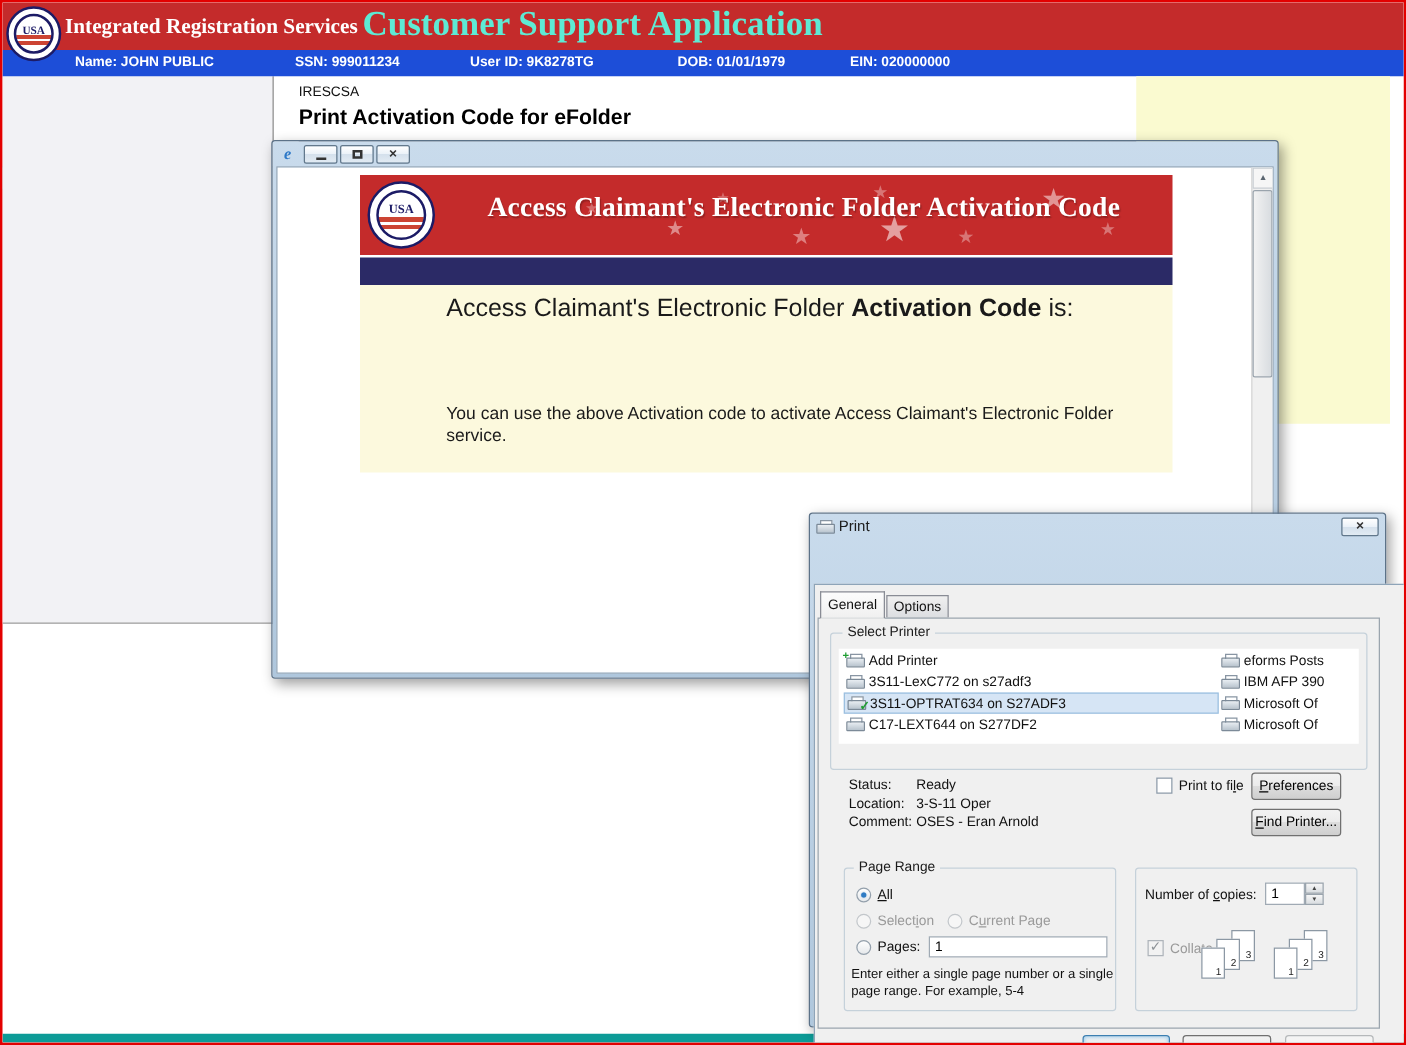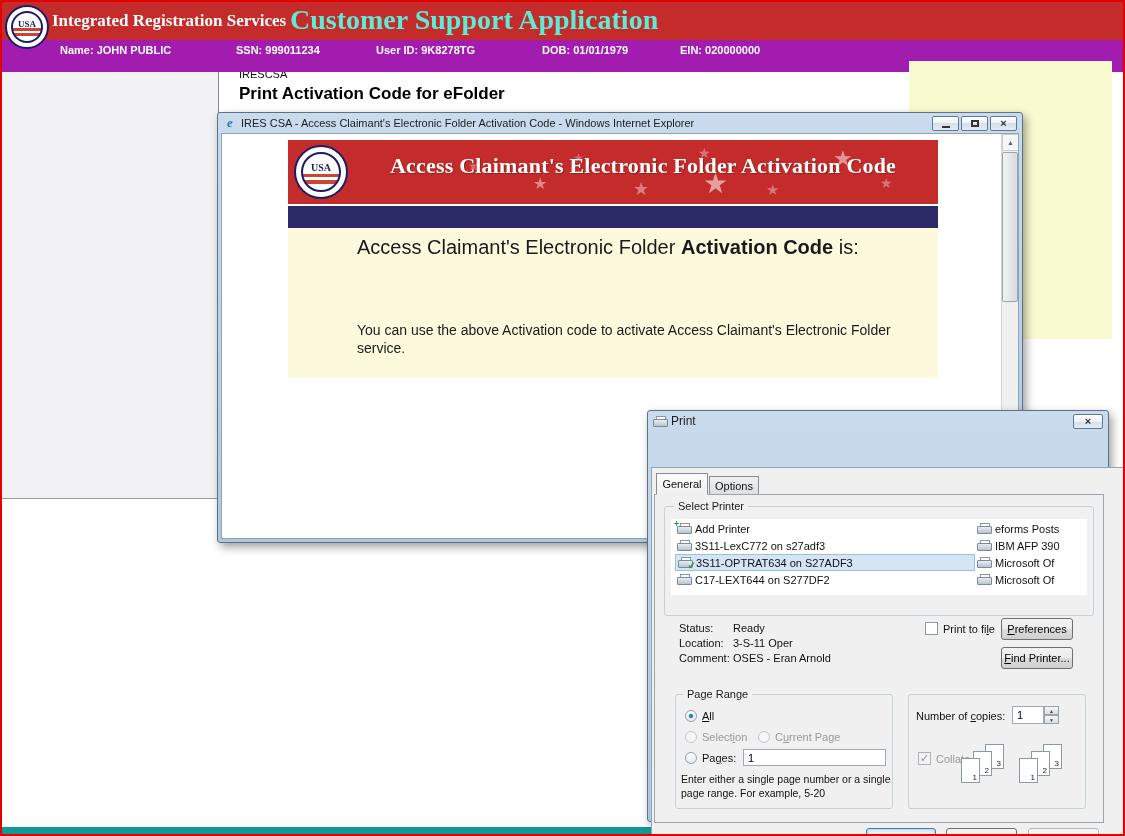--- a/index.html
+++ b/index.html
@@ -2,21 +2,21 @@
 <html><head>
 <meta charset="utf-8">
 <style>
   * { margin:0; padding:0; box-sizing:border-box; }
   body { font-family:"Liberation Sans", sans-serif; background:#fff; }
   u { text-decoration:underline; }
   .page { position:relative; width:1125px; height:836px; border:2px solid #E30000; background:#fff; overflow:hidden; }
 
   
   .app-header { position:absolute; left:0; top:0; width:1121px; height:38px; background:#C42B2B; z-index:2; }
-  .userbar { position:absolute; left:0; top:38px; width:1121px; height:32px; background:#a21caf; z-index:2; }
+  .userbar { position:absolute; left:0; top:38px; width:1121px; height:21px; background:#1d4ed8; z-index:2; }
   .userbar span { position:absolute; top:4px; color:#fff; font-size:11px; font-weight:bold; white-space:nowrap; }
   .app-logo { position:absolute; left:3px; top:3px; width:44px; height:44px; border-radius:50%; background:#fff; border:2px solid #1C1B66; z-index:6; display:flex; align-items:center; justify-content:center; }
   .app-logo .inner, .seal .inner { border-radius:50%; border:2px solid #1C1B66; display:flex; align-items:flex-start; justify-content:center; font-family:"Liberation Serif", serif; font-weight:bold; color:#1C1B66;
     background:linear-gradient(#fff 55%, #C43 55%, #C43 65%, #fff 65%, #fff 72%, #C43 72%, #C43 82%, #fff 82%); }
   .app-logo .inner { width:32px; height:32px; font-size:9px; padding-top:6px; }
   .brand { position:absolute; left:50px; top:9px; color:#fff; font-family:"Liberation Serif", serif; font-size:17px; font-weight:bold; }
   .app-title { position:absolute; left:288px; top:2px; color:#5eead4; font-family:"Liberation Serif", serif; font-size:28px; font-weight:bold; }
 
   
   .sidebar { position:absolute; left:0; top:59px; width:216px; height:437px; background:#F2F2F5; z-index:1; }
@@ -143,21 +143,20 @@
 
   <div class="breadcrumb">IRESCSA</div>
   <div class="page-title">Print Activation Code for eFolder</div>
   <div class="title-rule"></div>
   <div class="yellow-panel"></div>
   <div class="hframe"></div>
 
   <div class="win ie-win">
     <div class="titlebar">
       <span class="ie-icon">e</span>
-      <span class="t-text">IRES CSA - Access Claimant's Electronic Folder Activation Code - Windows Internet Explorer</span>
       <span style="display:flex">
         <span class="wbtn">
             <span class="glyph-min"></span>
           </span>
         <span class="wbtn">
             <span class="glyph-max"></span>
           </span>
         <span class="wbtn">
             <span style="font-size:11px;font-weight:bold">×</span>
           </span>
@@ -277,21 +276,21 @@
       <div class="legend" style="left:31px;top:220px">Page Range</div>
       <div class="radio on" style="left:33px;top:242px"></div>
       <div class="lbl" style="left:50px;top:242px"><u>A</u>ll</div>
       <div class="radio disabled" style="left:33px;top:263px"></div>
       <div class="lbl gray" style="left:50px;top:263px">Select<u>i</u>on</div>
       <div class="radio disabled" style="left:106px;top:263px"></div>
       <div class="lbl gray" style="left:123px;top:263px">C<u>u</u>rrent Page</div>
       <div class="radio" style="left:33px;top:284px"></div>
       <div class="lbl" style="left:50px;top:284px">Pa<u>g</u>es:</div>
       <input class="tinput" style="left: 91px; top: 281px; width: 143px; height: 17px;" value="1">
-      <div class="hint">Enter either a single page number or a single page range.  For example, 5-20</div>
+      <div class="hint">Enter either a single page number or a single page range.  For example, 5-4</div>
 
       <div class="group" style="left:256px;top:226px;width:178px;height:115px"></div>
       <div class="lbl" style="left:264px;top:242px">Number of <u>c</u>opies:</div>
       <div class="spin">
         <input class="tinput" value="1" style="">
         <span class="spin-btns">
           <span class="spin-btn up">▲</span>
           <span class="spin-btn down">▼</span>
         </span>
       </div>

